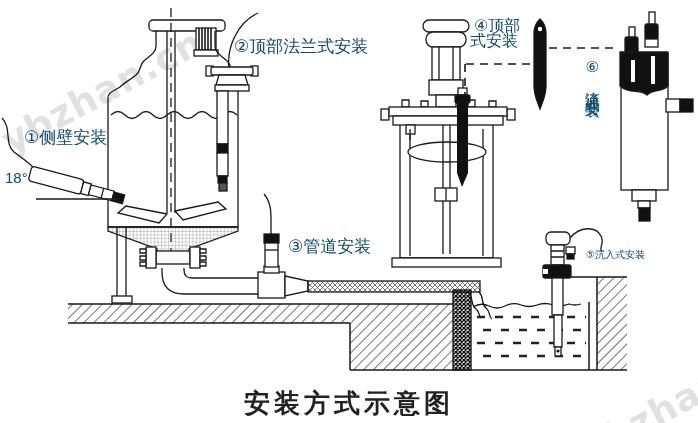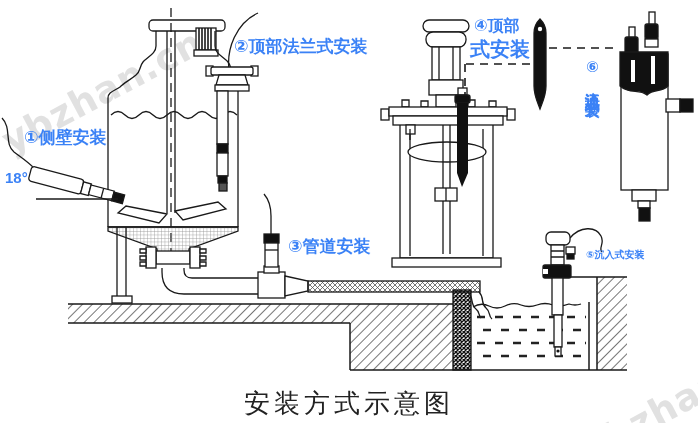--- a/index.html
+++ b/index.html
@@ -1,30 +1,30 @@
 <!DOCTYPE html>
 <html><head>
 <meta charset="utf-8">
 <style>
   html,body{margin:0;padding:0;background:#fff;}
   .stage{position:relative;width:698px;height:423px;background:#ffffff;overflow:hidden;
          font-family:"Liberation Sans","DejaVu Sans",sans-serif;}
   .stage svg{position:absolute;left:0;top:0;}
-  .lbl{position:absolute;font-weight:bold;color:#3b82f6;white-space:nowrap;line-height:1.15;}
+  .lbl{position:absolute;font-weight:normal;color:#0c4a6e;white-space:nowrap;line-height:1.15;}
   .lbl-1{left:24px;top:128px;font-size:17px;}
   .lbl-15{left:5px;top:169px;font-size:15px;}
   .lbl-2{left:234px;top:37px;font-size:17px;}
   .lbl-3{left:288px;top:237px;font-size:17px;}
   .lbl-4a{left:474px;top:17px;font-size:16px;}
-  .lbl-4b{left:470px;top:38px;font-size:20px;}
+  .lbl-4b{left:470px;top:32px;font-size:16px;}
   .lbl-5{left:586px;top:249px;font-size:10px;}
   .lbl-6{left:584px;top:58px;font-size:15px;writing-mode:vertical-rl;text-orientation:upright;letter-spacing:3px;}
   .title{position:absolute;left:0;right:0;top:386px;text-align:center;
          font-family:"Liberation Serif","DejaVu Serif",serif;font-size:26px;
-         color:#222;letter-spacing:4px;font-weight:400;}
+         color:#222;letter-spacing:4px;font-weight:700;}
   .wm{position:absolute;font-size:37px;font-weight:bold;color:rgba(170,170,170,0.35);
       transform:rotate(-28deg);letter-spacing:1px;font-family:"DejaVu Sans",sans-serif;pointer-events:none;}
   .wm-tl{left:-8px;top:70px;}
   .wm-br{left:572px;top:378px;}
 </style>
 </head>
 <body>
 
 <div class="stage">
 

